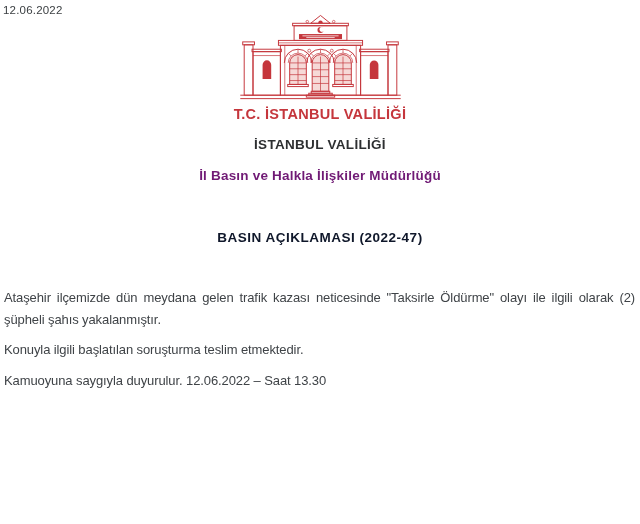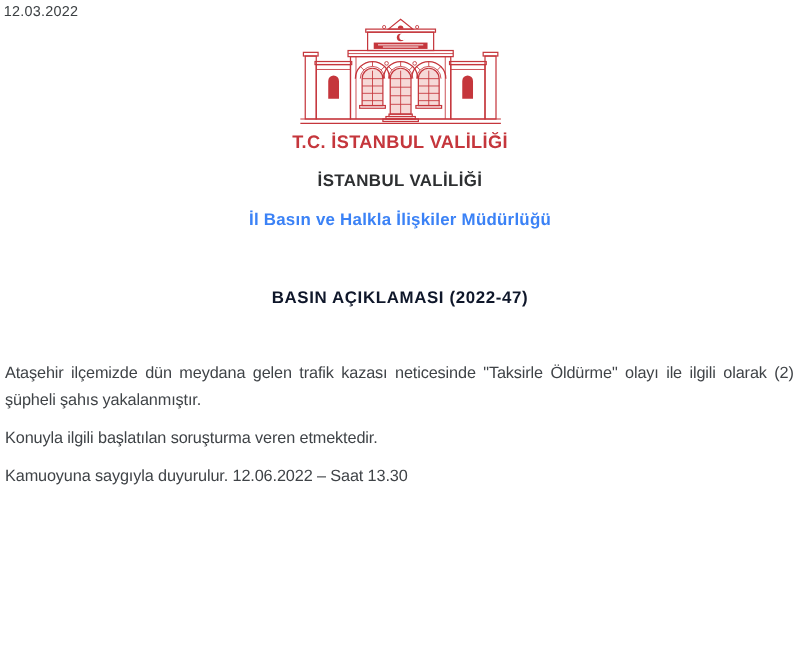--- a/index.html
+++ b/index.html
@@ -21,21 +21,21 @@
   .header { text-align: center; padding-top: 14px; }
   .logo-wrap { line-height: 0; }
   .logo-svg { display: inline-block; }
   .logo-caption {
     color: var(--brand-red, #c5363c);
     font-weight: bold; font-size: 14.5px; letter-spacing: 0.3px;
     margin-top: 2px; line-height: 16px;
   }
   .h-tc    { margin-top: 11px; font-size: 13.5px; font-weight: bold; color: #2d2f31; letter-spacing: 0.2px; }
   .h-org   { margin-top: 15px; font-size: 13.5px; font-weight: bold; color: #2d2f31; letter-spacing: 0.3px; text-align: center; }
-  .h-dept  { margin-top: 16px; font-size: 13.5px; font-weight: bold; color: #3b82f6; letter-spacing: 0.2px; }
+  .h-dept  { margin-top: 16px; font-size: 13.5px; font-weight: bold; color: #701a75; letter-spacing: 0.2px; }
   .h-title { margin-top: 47px; font-size: 13.5px; font-weight: bold; color: #0f172a; letter-spacing: 0.5px; }
   .content {
     margin-top: 42px;
     padding: 0 5px 0 4px;
   }
   .content p {
     font-size: 13px; line-height: 21.5px; letter-spacing: -0.1px;
     color: #3f4347;
     text-align: justify;
     margin-bottom: 9px;
@@ -46,21 +46,21 @@
   .lrt { stroke: var(--brand-red, #c5363c); fill: none; stroke-width: 0.7; }
   .lf { fill: var(--brand-red, #c5363c); stroke: none; }
   .lp { fill: var(--logo-pink, #f6d9d7); stroke: var(--brand-red, #c5363c); stroke-width: 1; }
   .lw { fill: #ffffff; stroke: none; }
 </style>
 </head>
 <body>
 
 <div class="page">
 
-  <div class="doc-date">12.03.2022</div>
+  <div class="doc-date">12.06.2022</div>
 
   <div class="header">
 
     <div class="logo-wrap">
       <svg class="logo-svg" width="165" height="90" viewBox="0 0 168 92" xmlns="http://www.w3.org/2000/svg">
 
         <line class="lr" x1="2" y1="83" x2="166" y2="83"></line>
         <line class="lr" x1="2" y1="86.5" x2="166" y2="86.5"></line>
 
         <rect class="lr" x="4.5" y="28.5" width="12" height="3"></rect>
@@ -158,17 +158,17 @@
 
     <div class="logo-caption">T.C. İSTANBUL VALİLİĞİ</div>
 
     <div class="h-org">İSTANBUL VALİLİĞİ</div>
     <div class="h-dept">İl Basın ve Halkla İlişkiler Müdürlüğü</div>
     <div class="h-title">BASIN AÇIKLAMASI (2022-47)</div>
   </div>
 
   <div class="content">
     <p>Ataşehir ilçemizde dün meydana gelen trafik kazası neticesinde "Taksirle Öldürme" olayı ile ilgili olarak (2) şüpheli şahıs yakalanmıştır.</p>
-    <p>Konuyla ilgili başlatılan soruşturma veren etmektedir.</p>
+    <p>Konuyla ilgili başlatılan soruşturma teslim etmektedir.</p>
     <p>Kamuoyuna saygıyla duyurulur. 12.06.2022 – Saat 13.30</p>
   </div>
 
 </div>
 
 </body></html>

